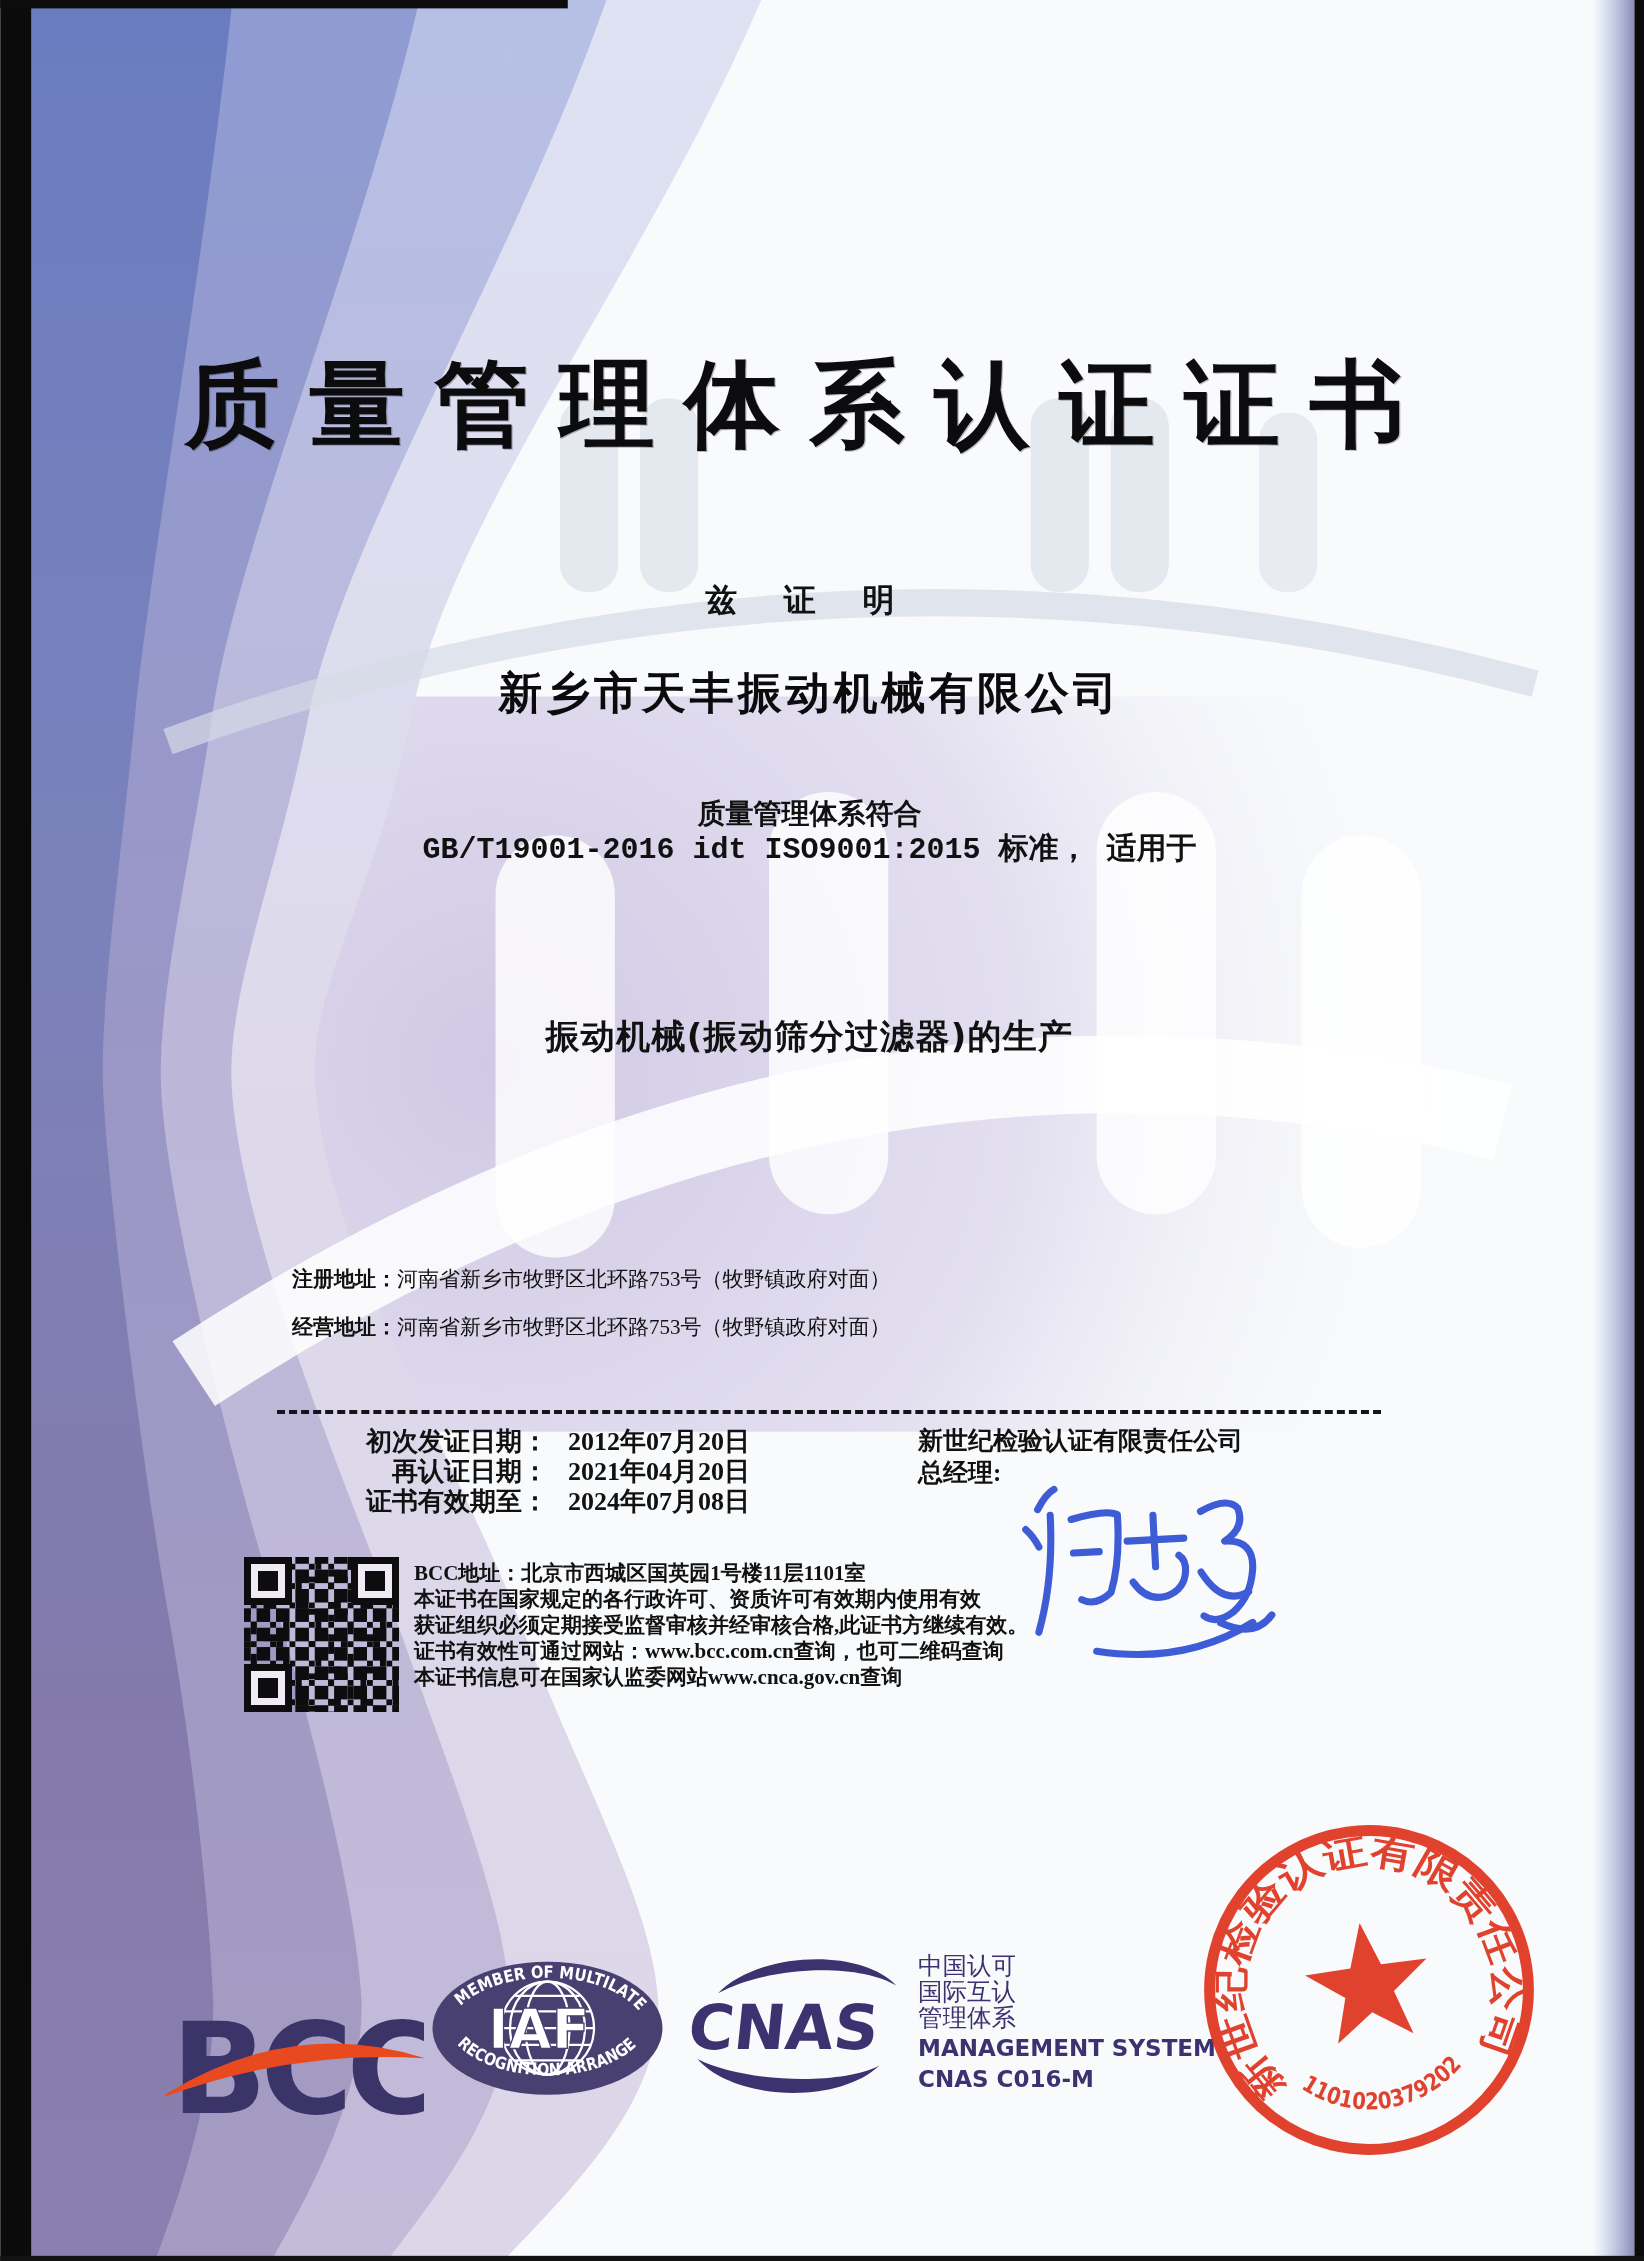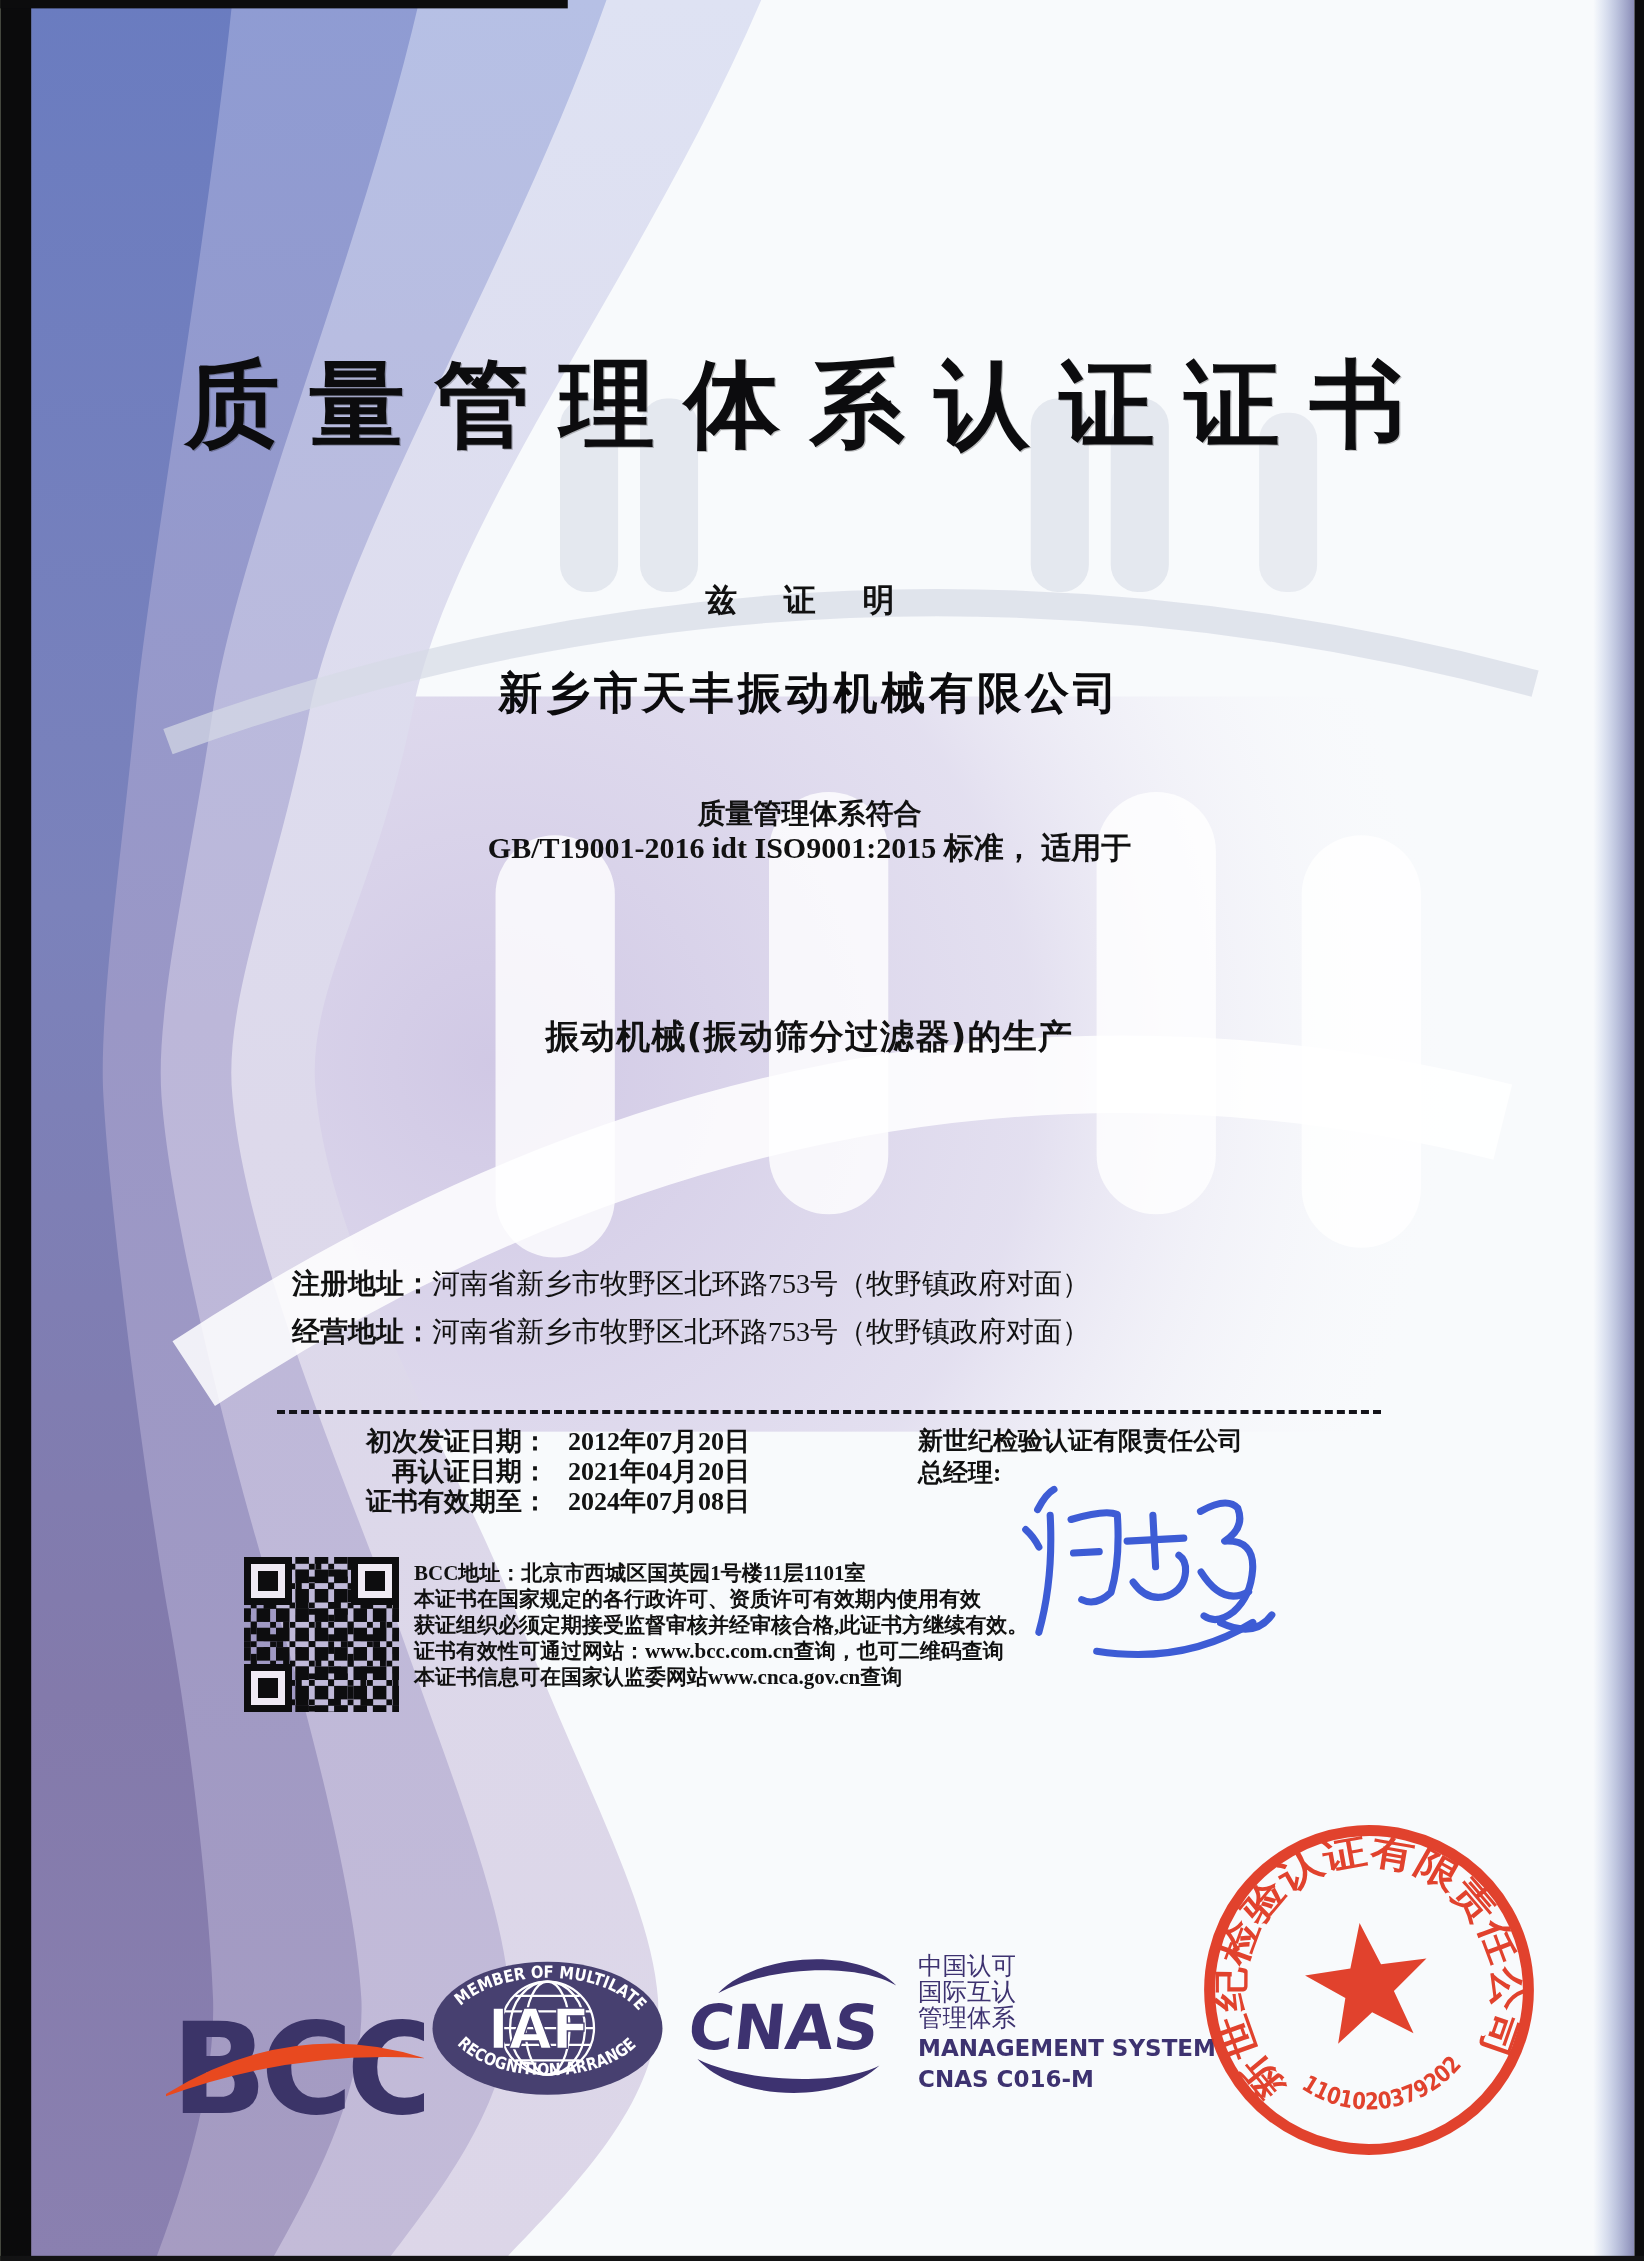--- a/index.html
+++ b/index.html
@@ -20,23 +20,23 @@
     color:#0c0c0e;font-family:"DejaVu Serif","Liberation Serif",serif;
     text-shadow:1.3px 1.3px 0 rgba(0,0,0,.25);
     white-space:nowrap;
   }
   .reg-line{top:492px;font-size:28px;font-weight:700;}
   .credit-line{top:530px;font-size:28px;font-weight:700;}
   .reg-line .val,.credit-line .val{font-weight:400;font-family:"Liberation Serif",serif;}
   .hereby{top:579px;font-size:32px;font-weight:700;letter-spacing:19.3px;}
   .company{top:664px;font-size:44px;font-weight:900;letter-spacing:3.9px;color:#0b0b0d;}
   .conform{top:795px;font-size:28px;font-weight:700;font-family:"DejaVu Sans","Liberation Sans",sans-serif;font-stretch:condensed;}
-  .standard{top:828px;font-size:30px;font-weight:600;}
+  .standard{top:828px;font-size:30px;font-weight:600;font-family:Liberation Mono, monospace;}
   .scope{top:1014px;font-size:34px;font-weight:800;font-family:"DejaVu Sans","Liberation Sans",sans-serif;letter-spacing:1.3px;}
-  .addr{left:292px;font-size:28px;white-space:nowrap;}
+  .addr{left:292px;font-size:21px;white-space:nowrap;}
   .addr .lab{font-weight:900;font-family:"DejaVu Sans","Liberation Sans",sans-serif;}
   .addr .val{font-weight:500;}
   .addr1{top:1265px;}
   .addr2{top:1313px;}
   .sep-line{
     top:1410px;left:277px;width:1104px;height:0;
     border-top:4.5px dashed #14141a;
   }
   .dates{left:277px;top:1427px;font-size:26px;font-weight:700;}
   .date-row{display:flex;line-height:30px;}

